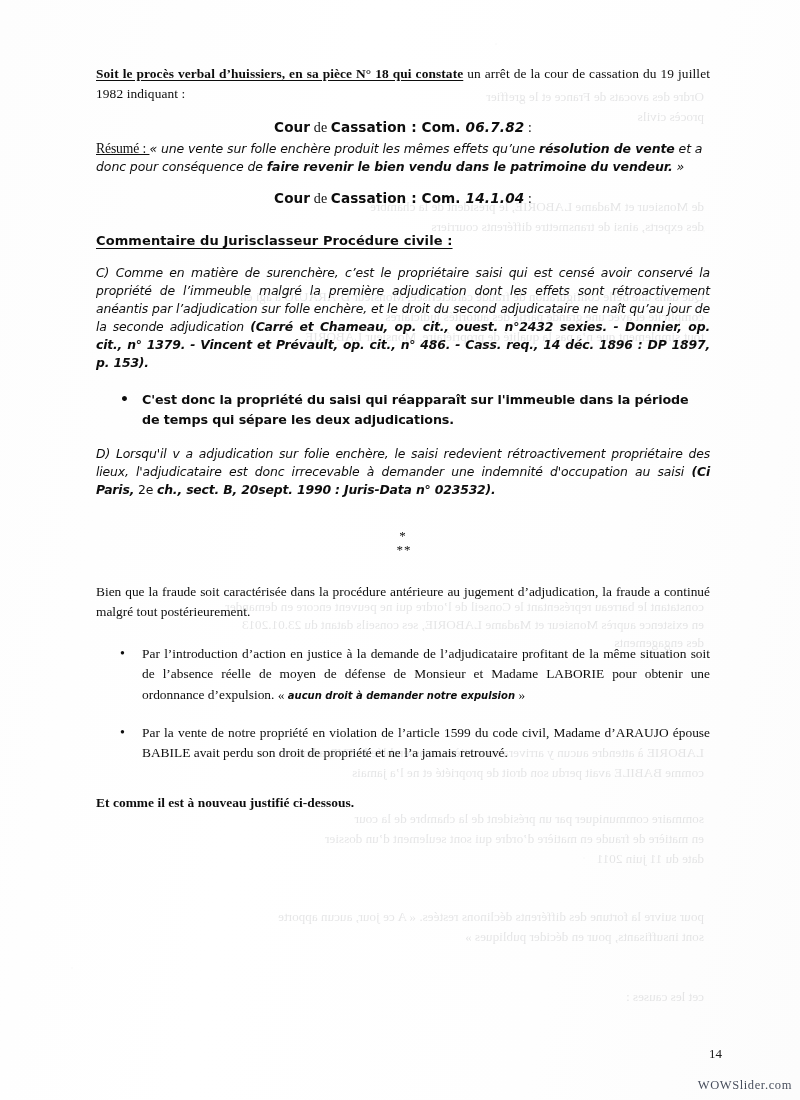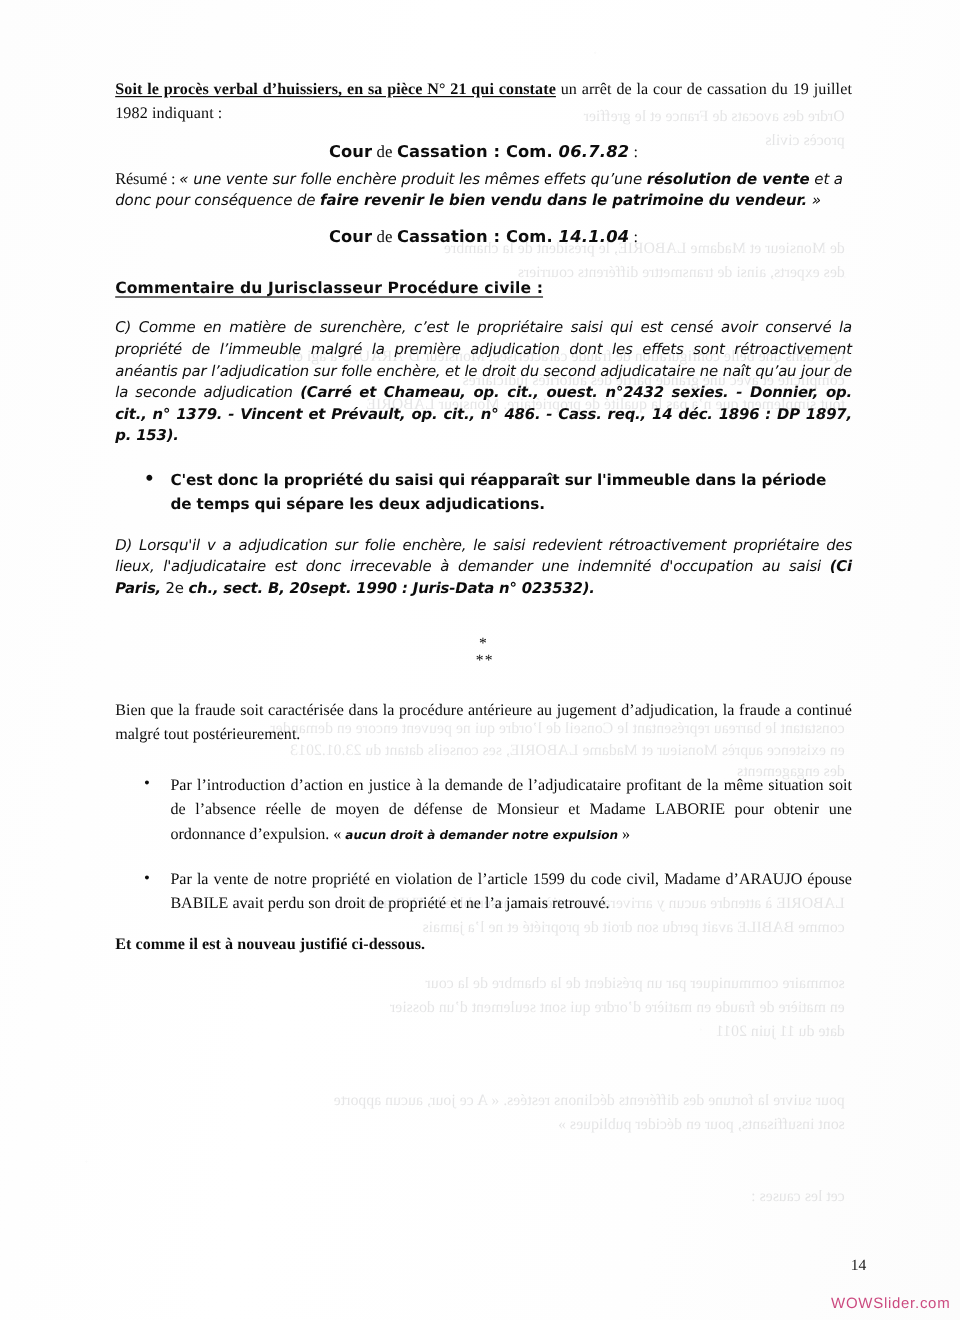--- a/index.html
+++ b/index.html
@@ -105,20 +105,21 @@
     line-height: 1.42;
     margin: 0 0 2px 0;
     letter-spacing: -0.1px;
   }
   .quote.lead { text-indent: 0; }
   .quote b { font-weight: bold; font-style: italic; }
   .quote .lbl {
     font-family: "Liberation Serif", serif;
     font-style: normal;
     font-size: 13.6px;
+    text-decoration: underline;
   }
 
   .section-head {
     font-family: "DejaVu Sans", "Liberation Sans", sans-serif;
     font-size: 13px;
     font-weight: bold;
     text-decoration: underline;
     text-underline-offset: 3px;
     letter-spacing: 0.1px;
     margin: 26px 0 0 0;
@@ -197,42 +198,42 @@
   }
   .plain-para {
     font-size: 13.4px;
     line-height: 1.5;
     text-align: justify;
     margin: 24px 0 0 0;
   }
   .closing {
     font-weight: bold;
     font-size: 13.4px;
-    margin: 16px 0 0 0;
+    margin: 32px 0 0 0;
     letter-spacing: 0.05px;
   }
 
   
   .page-number {
     position: absolute;
     right: 78px;
     top: 1046px;
     font-family: "Liberation Serif", serif;
     font-size: 13px;
     color: #1a1a1a;
     z-index: 4;
   }
   .watermark {
     position: absolute;
     right: 8px;
     bottom: 7px;
-    font-family: Liberation Sans, sans-serif;
+    font-family: Liberation Serif, serif;
     font-size: 12.5px;
     letter-spacing: 0.6px;
-    color: #be185d;
+    color: #0f172a;
     opacity: 0.78;
     z-index: 4;
   }
 </style>
 </head>
 <body>
 
 <div class="page"></div>
 
 <div class="bleed">
@@ -251,21 +252,21 @@
   <div class="bl" style="top:808px;">sommaire communiquer par un président de la chambre de la cour</div>
   <div class="bl" style="top:828px;">en matière de fraude en matière d’ordre qui sont seulement d’un dossier</div>
   <div class="bl" style="top:848px;">date du 11 juin 2011</div>
   <div class="bl" style="top:906px;">pour suivre la fortune des différents déclinons restées. « A ce jour, aucun apporte</div>
   <div class="bl" style="top:926px;">sont insuffisants, pour en décider publiques »</div>
   <div class="bl" style="top:986px;">cet les causes :</div>
 </div>
 
 <div class="content">
 
-  <p class="para"><span class="u-bold">Soit le procès verbal d’huissiers, en sa pièce N° 21 qui constate</span><span> un arrêt de la cour de cassation du 19 juillet 1982 indiquant :</span></p>
+  <p class="para"><span class="u-bold">Soit le procès verbal d’huissiers, en sa pièce N° 18 qui constate</span><span> un arrêt de la cour de cassation du 19 juillet 1982 indiquant :</span></p>
 
   <p class="court-head"><span>Cour</span><span class="light"> de </span><span>Cassation : Com.</span> <span class="date">06.7.82</span><span class="colon"> :</span></p>
 
   <p class="quote lead"><span class="lbl">Résumé : </span><span>« </span><span>une vente sur folle enchère produit les mêmes effets qu’une </span><b>résolution de vente</b><span> et a donc pour conséquence de </span><b>faire revenir le bien vendu dans le patrimoine du vendeur.</b><span> »</span></p>
 
   <p class="court-head"><span>Cour</span><span class="light"> de </span><span>Cassation : Com.</span> <span class="date">14.1.04</span><span class="colon"> :</span></p>
 
 
   <p class="section-head">Commentaire du Jurisclasseur Procédure civile :</p>
 

